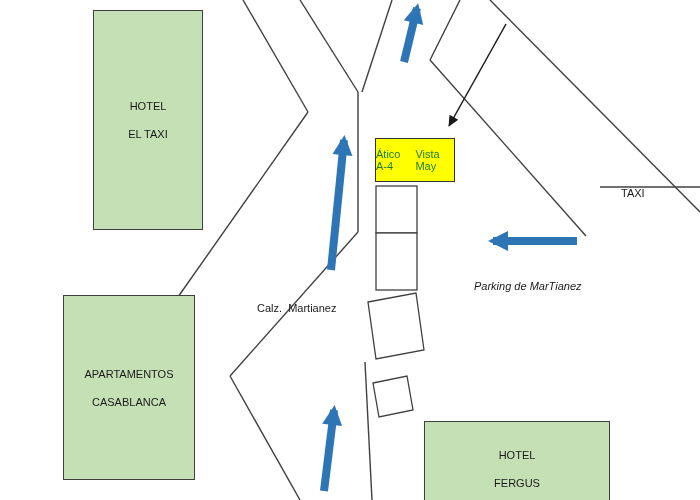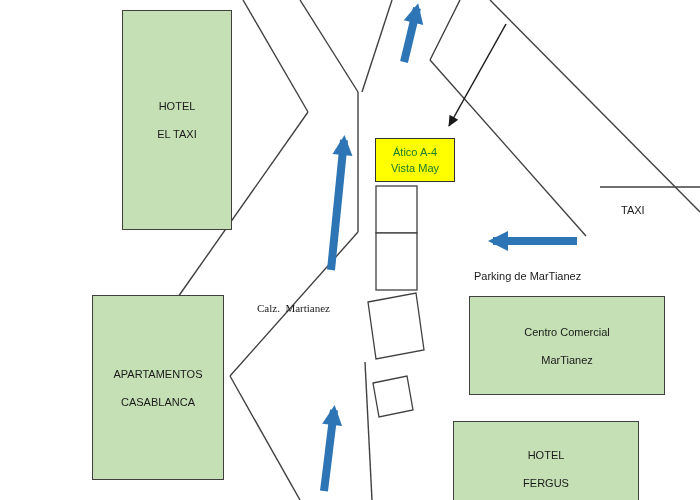--- a/index.html
+++ b/index.html
@@ -30,42 +30,41 @@
   .place{
     position:absolute;
     background:var(--building-fill);
     border:1px solid var(--building-border);
     display:flex;flex-direction:column;
     align-items:center;justify-content:center;
     gap:16px;
     font-size:11px;line-height:12px;
     text-align:center;
     box-sizing:border-box;
-    margin-left:29px;
   }
   .g1{left:93px;top:10px;width:110px;height:220px;}
   .g2{left:63px;top:295px;width:132px;height:185px;}
   .g3{left:440px;top:296px;width:196px;height:99px;}
   .g4{left:424px;top:421px;width:186px;height:95px;}
   .highlight{
     position:absolute;
     left:375px;top:138px;width:80px;height:44px;
     background:var(--highlight-fill);
     border:1px solid #333;
-    display:flex;flex-direction:column;
+    display:flex;
     align-items:center;justify-content:center;
     gap:4px;
     font-size:11px;line-height:12px;
     color:var(--highlight-text);
     box-sizing:border-box;
   }
   .lbl{position:absolute;font-size:11px;line-height:13px;white-space:pre;}
-  .lbl-calz{left:257px;top:302px;font-family:Liberation Serif, serif;}
-  .lbl-parking{left:474px;top:270px;}
-  .lbl-taxi{left:621px;top:204px;}
+  .lbl-calz{left:257px;top:302px;}
+  .lbl-parking{left:474px;top:280px;font-style:italic;}
+  .lbl-taxi{left:621px;top:187px;}
 </style>
 </head>
 <body>
 
 <div class="map">
 
   <svg width="700" height="500" viewBox="0 0 700 500">
     <defs>
       <marker id="blueHead" markerUnits="userSpaceOnUse" markerWidth="24" markerHeight="24" refX="17" refY="12" orient="auto">
         <path class="blue-head" d="M2,2 L22,12 L2,22 Z"></path>
@@ -110,24 +109,20 @@
   <div class="place g1">
     <span>HOTEL</span>
     <span>EL TAXI</span>
   </div>
 
   <div class="place g2">
     <span>APARTAMENTOS</span>
     <span>CASABLANCA</span>
   </div>
 
-  <div class="place g3">
-    <span>Centro Comercial</span>
-    <span>MarTianez</span>
-  </div>
 
   <div class="place g4">
     <span>HOTEL</span>
     <span>FERGUS</span>
   </div>
 
   <div class="highlight">
     <span>Ático A-4</span>
     <span>Vista May</span>
   </div>

